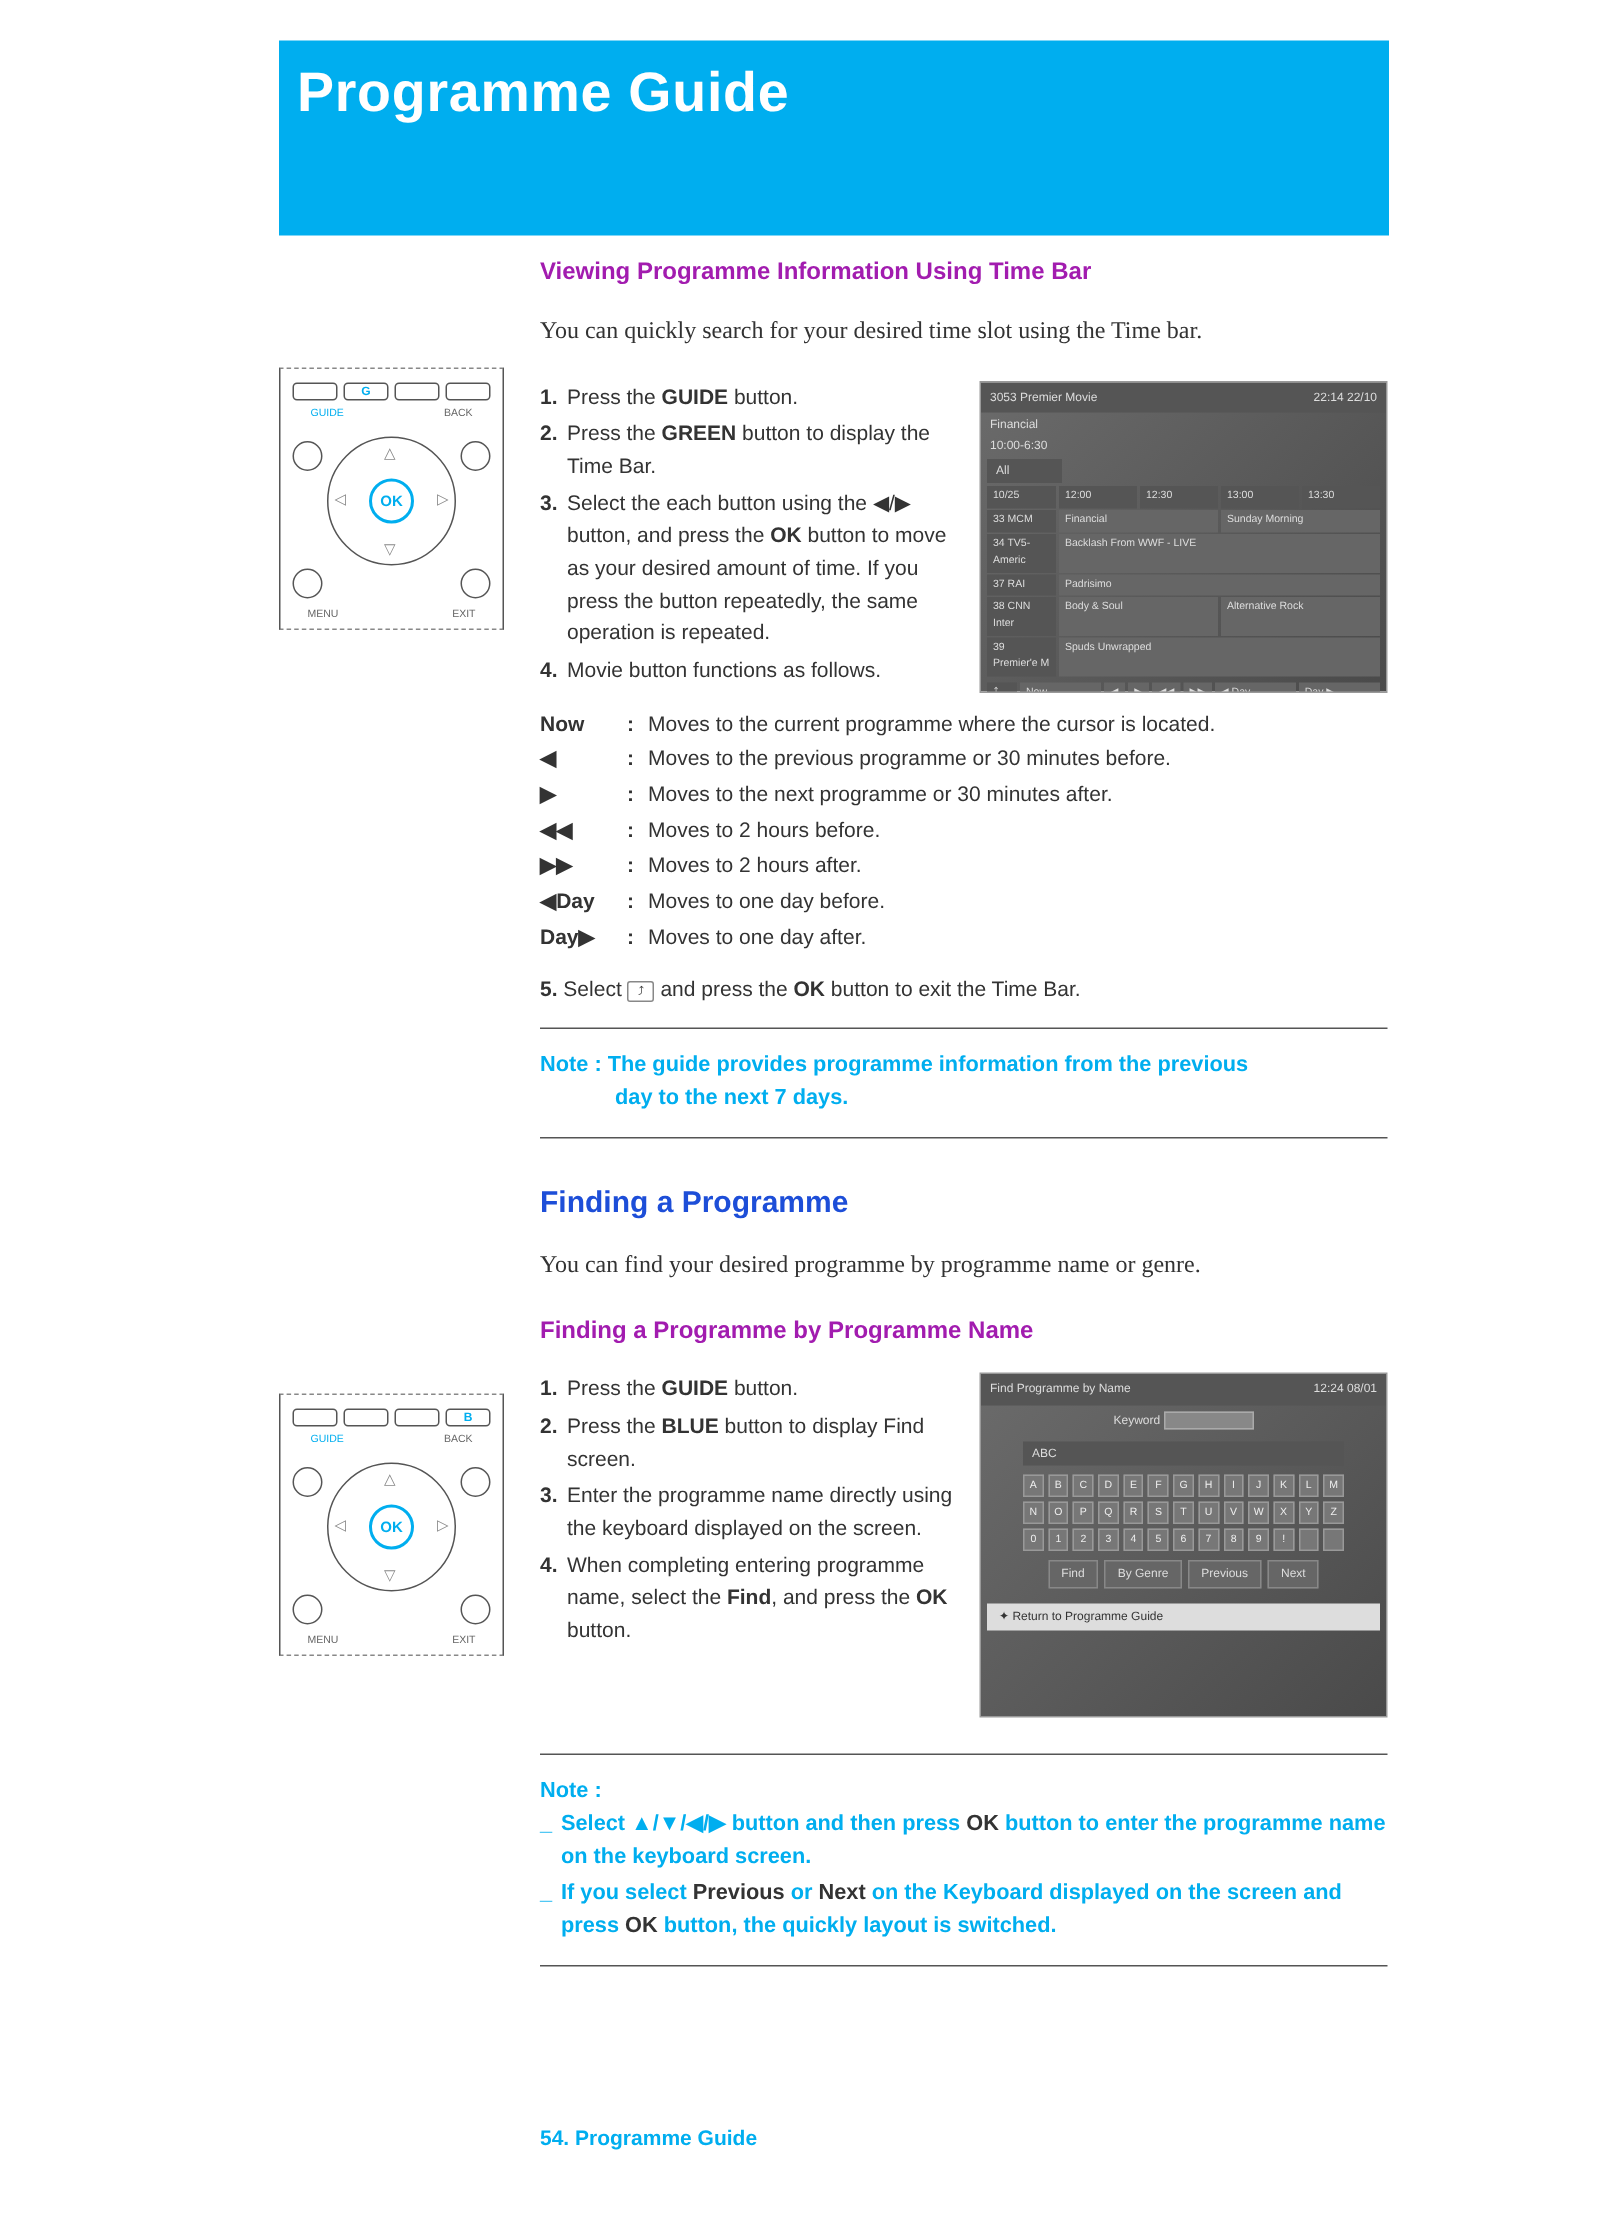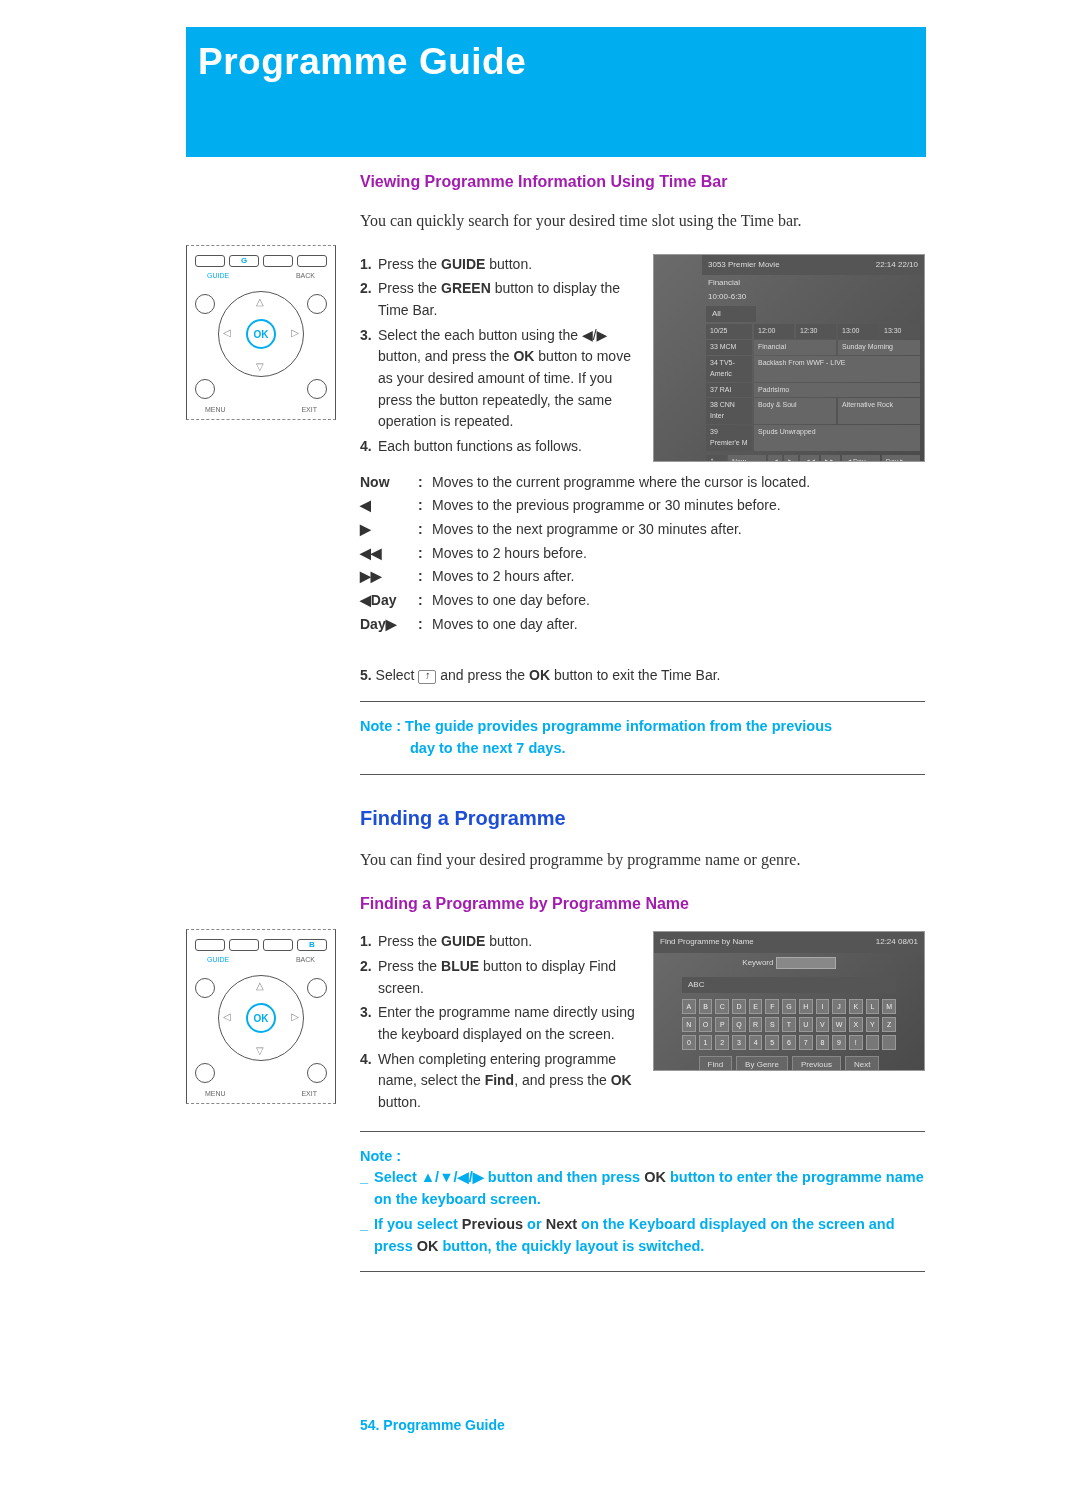--- a/index.html
+++ b/index.html
@@ -55,22 +55,22 @@
   .screenshot {
     float: right;
     background: linear-gradient(135deg,#6b6b6b,#4a4a4a);
     border: 1px solid #999;
     margin: 0 0 10px 12px;
     position: relative;
     color: #ddd;
     font-size: 8px;
     overflow: hidden;
   }
-  .shot1 { width: 272px; height: 208px; padding-left: 48px; }
-  .shot2 { width: 272px; height: 140px; }
+  .shot1 { width: 272px; height: 208px; }
+  .shot2 { width: 272px; height: 230px; }
   .shot-topbar { background:#555; padding:4px 6px; display:flex; justify-content:space-between; font-size:8px; }
   .shot-row { display:flex; gap:2px; margin:1px 4px; }
   .shot-cell { background:#666; padding:2px 4px; font-size:7px; flex:1; }
   .shot-cell.dark { background:#555; }
   .shot-narrow { flex:0 0 46px; }
   .shot-keys { padding: 6px 28px; }
   .shot-keyrow { display:flex; gap:3px; margin-bottom:3px; justify-content:center; }
   .shot-key { width:15px; height:15px; background:#777; border:1px solid #999; font-size:7px; text-align:center; line-height:13px; color:#eee; }
   .shot-btns { display:flex; gap:4px; justify-content:center; margin-top:6px; }
   .shot-btn { background:#666; border:1px solid #888; padding:2px 8px; font-size:8px; }
@@ -136,21 +136,21 @@
   .rarrow.up { top:5px; left:38px; }
   .rarrow.down { bottom:5px; left:38px; }
   .rarrow.left { left:5px; top:36px; }
   .rarrow.right { right:5px; top:36px; }
   .rside { position:absolute; width:20px; height:20px; border:1px solid #555; border-radius:50%; }
   .rside.tl { top:48px; left:8px; }
   .rside.tr { top:48px; right:8px; }
   .rside.bl { bottom:20px; left:8px; }
   .rside.br { bottom:20px; right:8px; }
   .rbot { position:absolute; bottom:6px; width:100%; display:flex; justify-content:space-between; padding:0 18px; font-size:7px; color:#666; }
-  .step5 { clear:both; margin-top:30px; font-size:14px; }
+  .step5 { clear:both; margin-top:14px; font-size:14px; }
   .step5 b { font-weight:bold; }
   .exit-icon { display:inline-block; width:18px; height:14px; border:1px solid #888; border-radius:2px; vertical-align:middle; position:relative; font-size:8px; text-align:center; line-height:12px; }
   .note-indent { padding-left: 50px; display:block; }
   .note-item { display:flex; margin-bottom:3px; }
   .note-under { width:14px; }
   .note-body { flex:1; }
 </style>
 </head>
 <body>
 
@@ -271,21 +271,21 @@
       <div class="shot-cell" style="flex:0 0 14px">▶▶</div>
       <div class="shot-cell">◀ Day</div>
       <div class="shot-cell">Day ▶</div>
     </div>
   </div>
 
   <ol class="steps">
     <li><span class="step-text"><span>Press the </span><b>GUIDE</b><span> button.</span></span></li>
     <li><span class="step-text"><span>Press the </span><b>GREEN</b><span> button to display the Time Bar.</span></span></li>
     <li><span class="step-text"><span>Select the each button using the ◀/▶ button, and press the </span><b>OK</b><span> button to move as your desired amount of time. If you press the button repeatedly, the same operation is repeated.</span></span></li>
-    <li><span class="step-text">Each button functions as follows.</span></li>
+    <li><span class="step-text">Movie button functions as follows.</span></li>
   </ol>
 
   <div class="defs">
     <div class="def-row">
         <div class="def-key">Now</div>
         <div class="def-colon">:</div>
         <div class="def-val">Moves to the current programme where the cursor is located.</div>
       </div>
     <div class="def-row">
         <div class="def-key">◀</div>

